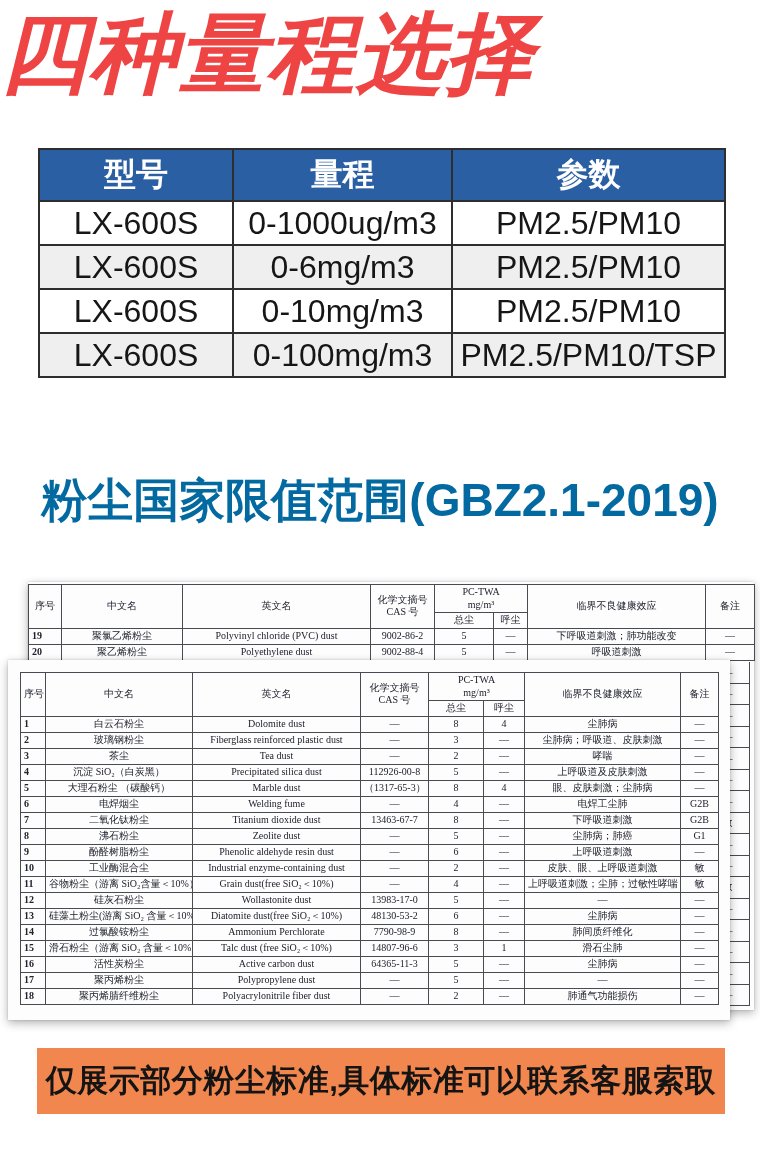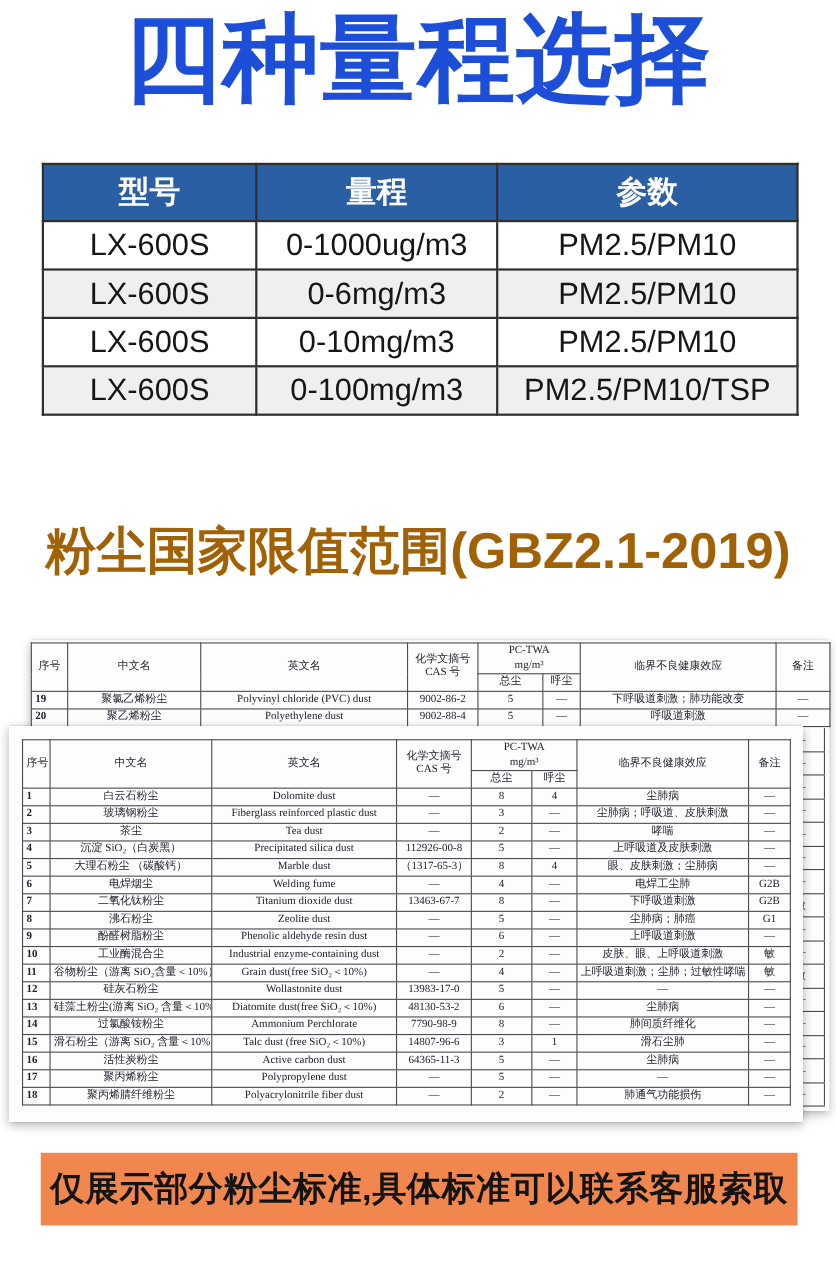--- a/index.html
+++ b/index.html
@@ -2,40 +2,41 @@
 <html><head>
 <meta charset="utf-8">
 <style>
   * { box-sizing: border-box; margin: 0; padding: 0; }
   body { background: #fff; font-family: "Liberation Sans", sans-serif; }
   .canvas { position: relative; width: 760px; height: 1154px; background: #ffffff; overflow: hidden; }
 
   
   .main-title {
     position: absolute; top: 6px; left: 0; width: 100%;
-    text-align: center; font-size: 88px; font-weight: 900;
-    color: #1d4ed8; letter-spacing: 1px; line-height: 1.1;
+    text-align: left; font-size: 88px; font-weight: 900;
+    color: #ef4444; letter-spacing: 1px; line-height: 1.1;
     font-family: "Liberation Sans", sans-serif;
+    font-style: italic;
   }
 
   
   table.spec {
     position: absolute; left: 38px; top: 148px; width: 686px;
     border-collapse: collapse; table-layout: fixed;
-    font-size: 28px; color: #161616;
+    font-size: 32px; color: #161616;
   }
   table.spec th, table.spec td { border: 2px solid #2e2e2e; text-align: center; }
   table.spec th { background: #2b5fa3; color: #ffffff; font-weight: 700; height: 52px; }
   table.spec td { height: 44px; background: #ffffff; font-weight: 500; }
   table.spec tbody tr:nth-child(even) td { background: #efefef; }
 
   
   .section-title {
     position: absolute; top: 470px; left: 0; width: 100%;
-    text-align: center; font-size: 46px; font-weight: 800; color: #a16207;
+    text-align: center; font-size: 46px; font-weight: 800; color: #0369a1;
   }
 
   
   .sheet {
     position: absolute; background: #fdfdfd;
     box-shadow: 0 3px 9px rgba(0,0,0,0.30), 0 0 2px rgba(0,0,0,0.18);
   }
   .sheet-back  { left: 28px; top: 582px; width: 726px; height: 428px; }
   .sheet-front { left: 8px;  top: 660px; width: 722px; height: 360px; }
 

